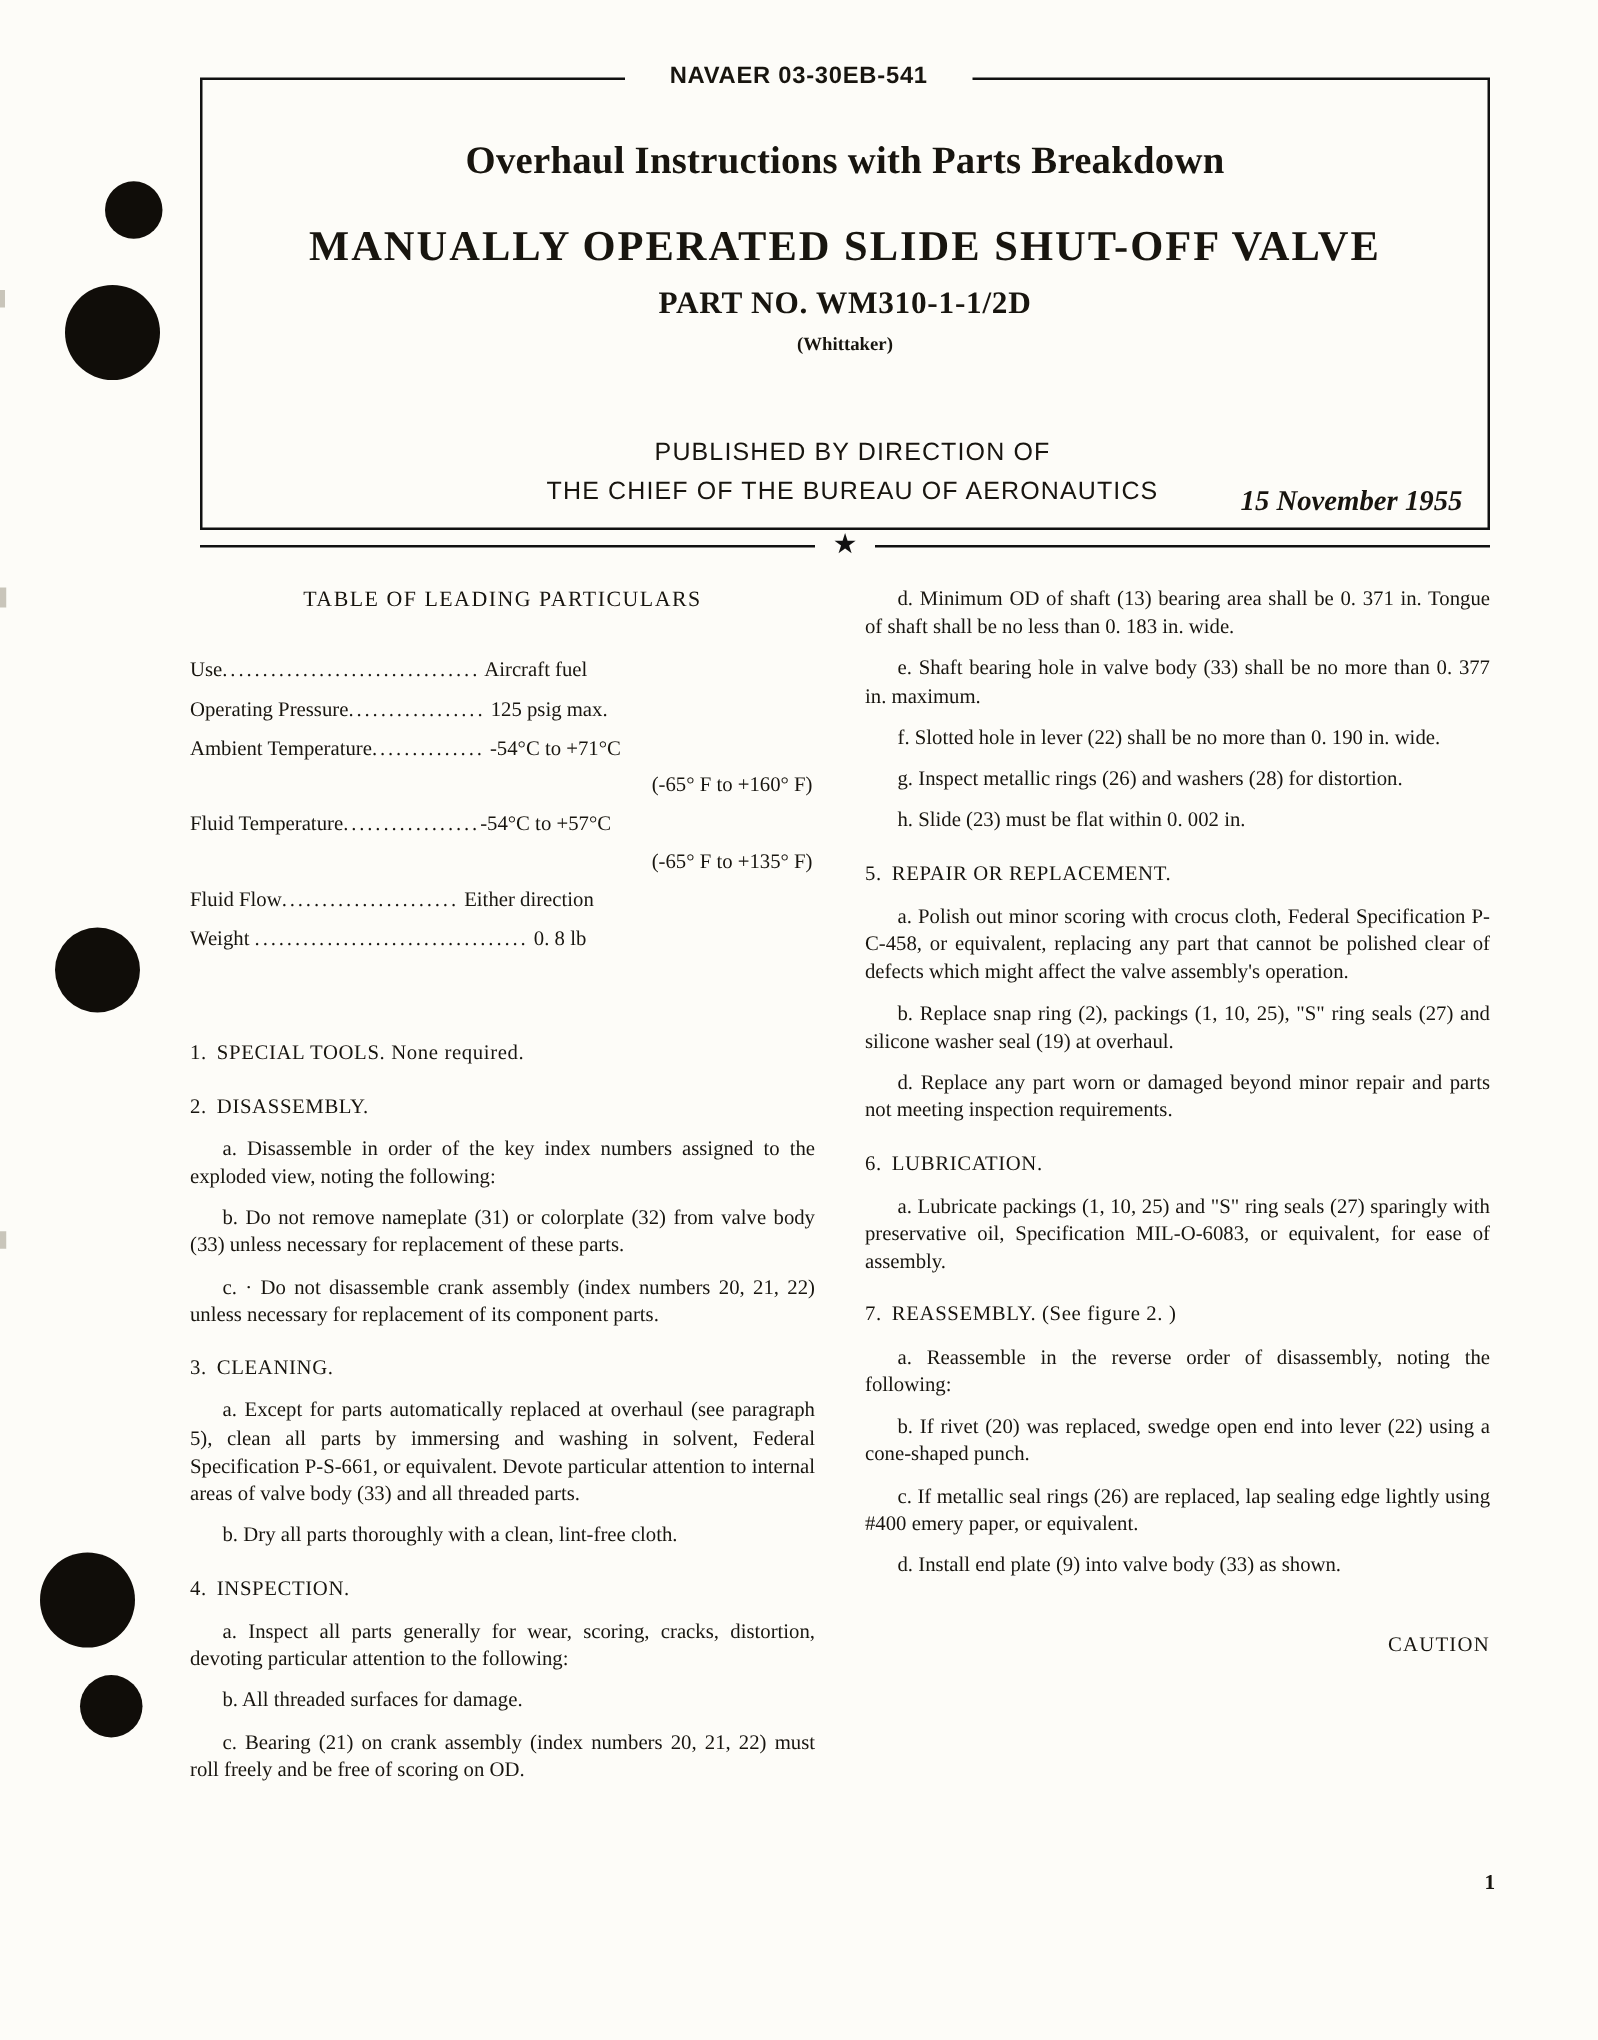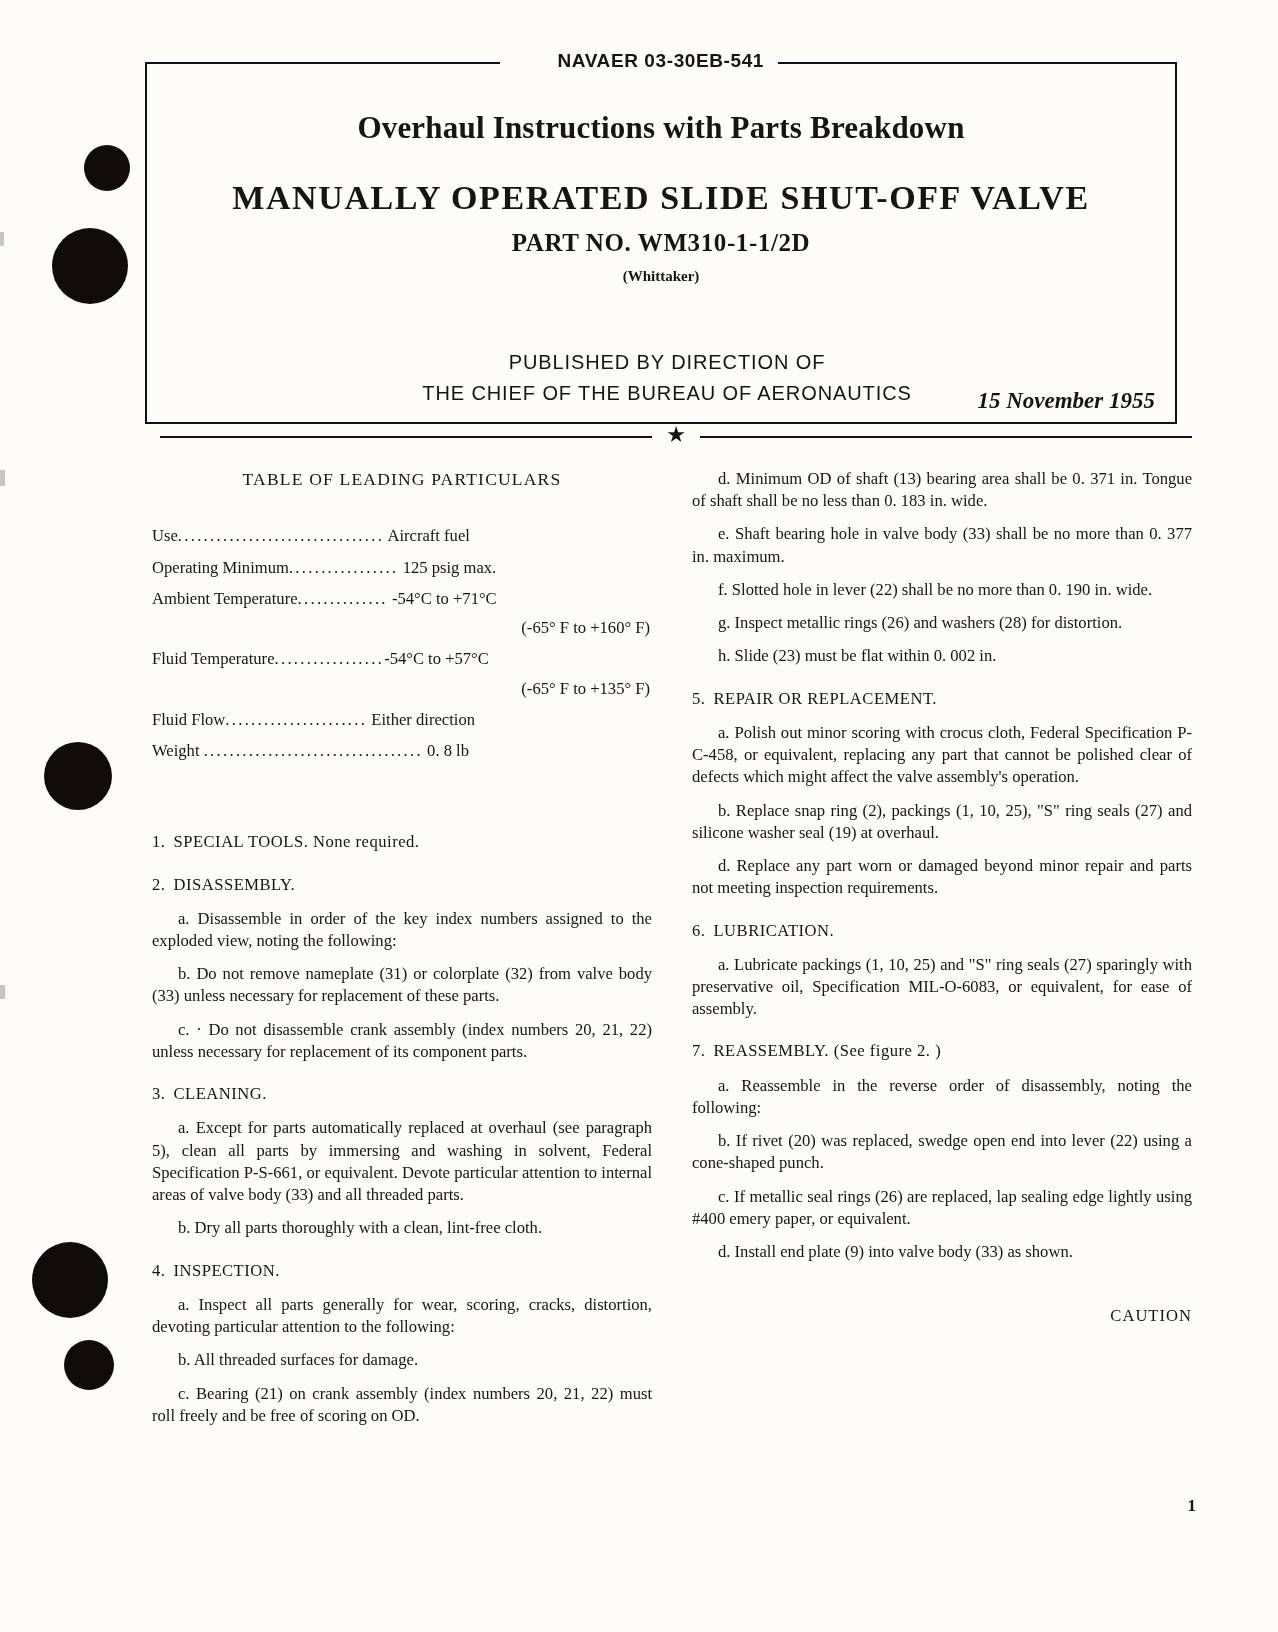--- a/index.html
+++ b/index.html
@@ -20,33 +20,33 @@
   }
   
   .punch {
     position: absolute;
     background: #100d09;
     border-radius: 50%;
   }
   
   #title-box {
     position: absolute;
-    left: 145px;
+    left: 160px;
     top: 62px;
     width: 1032px;
     height: 362px;
     border: 2.5px solid #111;
     box-sizing: border-box;
   }
   #doc-number {
     position: absolute;
     left: 0;
     right: 0;
     top: 50px;
-    text-align: right;
+    text-align: center;
     font-family: "Liberation Sans", "DejaVu Sans", sans-serif;
     font-weight: bold;
     font-size: 19px;
     letter-spacing: 0.6px;
     background: #fdfcf8;
     padding: 0 14px;
     width: 250px;
     margin: 0 auto;
     z-index: 3;
   }
@@ -233,21 +233,21 @@
   <div id="body-cols">
 
     <div class="col left">
       <div class="centered-head">TABLE OF LEADING PARTICULARS</div>
 
       <div>
         <div class="lp-row">
           <span class="lbl">Use</span><span class="dots">................................</span> <span class="val">Aircraft fuel</span>
         </div>
         <div class="lp-row">
-          <span class="lbl">Operating Minimum</span><span class="dots">.................</span> <span class="val">125 psig max.</span>
+          <span class="lbl">Operating Pressure</span><span class="dots">.................</span> <span class="val">125 psig max.</span>
         </div>
         <div class="lp-row">
           <span class="lbl">Ambient Temperature</span><span class="dots">..............</span> <span class="val">-54°C to +71°C</span>
         </div>
         <div class="lp-sub">(-65° F to +160° F)</div>
         <div class="lp-row">
           <span class="lbl">Fluid Temperature</span><span class="dots">.................</span><span class="val">-54°C to +57°C</span>
         </div>
         <div class="lp-sub">(-65° F to +135° F)</div>
         <div class="lp-row">

